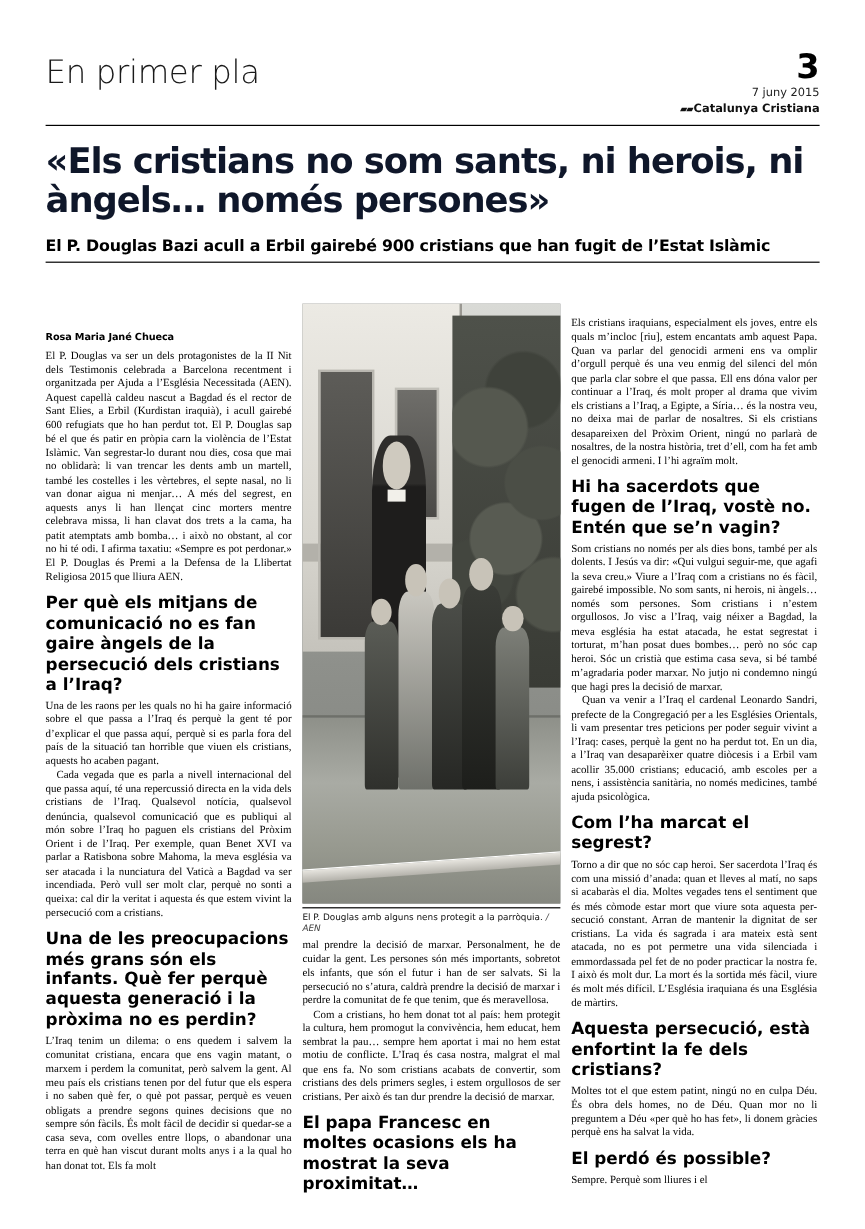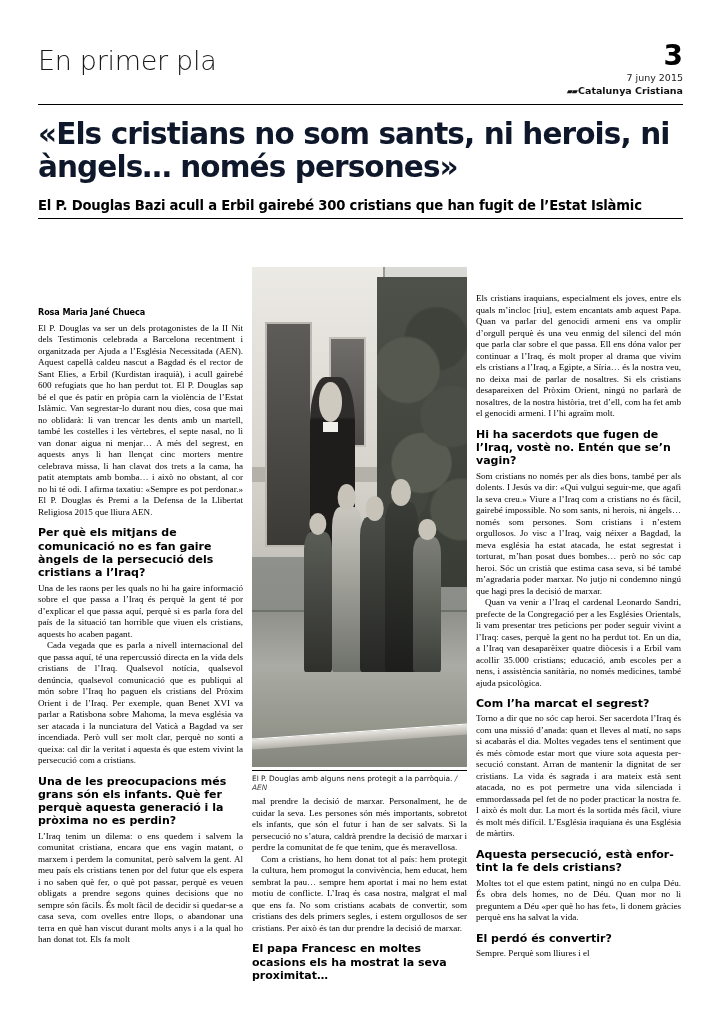--- a/index.html
+++ b/index.html
@@ -115,21 +115,21 @@
     line-height: 1.265;
     text-align: justify;
     margin: 0 0 0 0;
     text-indent: 9px;
     hyphens: auto;
   }
   p.body.noind { text-indent: 0; }
   .crosshead {
     font-family: "DejaVu Sans", sans-serif;
     font-weight: 700;
-    font-size: 11px;
+    font-size: 14px;
     line-height: 1.21;
     margin: 8px 0 3px 0;
     text-align: left;
   }
   
   .photo-wrap { margin-bottom: 4px; }
   .photo {
     width: 100%;
     height: 500px;
     position: relative;
@@ -250,21 +250,21 @@
     <div class="section-title">En primer pla</div>
     <div class="masthead-right">
       <div class="page-number">3</div>
       <div class="issue-date">7 juny 2015</div>
       <div class="brand"><span class="brand-mark">▰▰</span><span>Catalunya Cristiana</span></div>
     </div>
   </div>
   <div class="rule-top"></div>
 
   <h1 class="headline">«Els cristians no som sants, ni herois, ni àngels… només persones»</h1>
-  <div class="subhead">El P. Douglas Bazi acull a Erbil gairebé 300 cristians que han fugit de l’Estat Islàmic</div>
+  <div class="subhead">El P. Douglas Bazi acull a Erbil gairebé 900 cristians que han fugit de l’Estat Islàmic</div>
   <div class="rule-under-sub"></div>
 
   <div class="content">
 
     <div class="col left">
       <div class="byline">Rosa Maria Jané Chueca</div>
 
       <p class="body noind">El P. Douglas va ser un dels protagonistes de la II Nit dels Testimonis celebrada a Barcelona recentment i organitzada per Ajuda a l’Església Necessitada (AEN). Aquest capellà caldeu nascut a Bagdad és el rector de Sant Elies, a Erbil (Kurdistan iraquià), i acull gairebé 600 refugiats que ho han perdut tot. El P. Douglas sap bé el que és patir en pròpia carn la violència de l’Estat Islàmic. Van segrestar-lo durant nou dies, cosa que mai no oblidarà: li van trencar les dents amb un martell, també les costelles i les vèrtebres, el septe nasal, no li van donar aigua ni menjar… A més del segrest, en aquests anys li han llençat cinc morters mentre celebrava missa, li han clavat dos trets a la cama, ha patit atemptats amb bomba… i això no obstant, al cor no hi té odi. I afirma taxatiu: «Sempre es pot perdonar.» El P. Douglas és Premi a la Defensa de la Llibertat Religiosa 2015 que lliura AEN.</p>
       <div class="crosshead">Per què els mitjans de comunicació no es fan gaire àngels de la persecució dels cristians a l’Iraq?</div>
       <p class="body noind">Una de les raons per les quals no hi ha gaire informació sobre el que passa a l’Iraq és perquè la gent té por d’explicar el que passa aquí, perquè si es parla fora del país de la situació tan horrible que viuen els cristians, aquests ho acaben pagant.</p>
@@ -303,34 +303,34 @@
               <div class="head"></div>
             </div>
           <div class="pipe"></div>
         </div>
         <div class="photo-caption">
           <span>El P. Douglas amb alguns nens protegit a la parròquia.</span>
           <span class="credit">/ AEN</span>
         </div>
       </div>
 
-      <p class="body noind">mal prendre la decisió de marxar. Personalment, he de cuidar la seva. Les persones són més importants, sobretot els infants, que són el futur i han de ser salvats. Si la persecució no s’atura, caldrà prendre la decisió de marxar i perdre la comunitat de fe que tenim, que és meravellosa.</p>
+      <p class="body noind">mal prendre la decisió de marxar. Personalment, he de cuidar la gent. Les persones són més importants, sobretot els infants, que són el futur i han de ser salvats. Si la persecució no s’atura, caldrà prendre la decisió de marxar i perdre la comunitat de fe que tenim, que és meravellosa.</p>
       <p class="body">Com a cristians, ho hem donat tot al país: hem protegit la cultura, hem promogut la convivència, hem educat, hem sembrat la pau… sempre hem aportat i mai no hem estat motiu de conflicte. L’Iraq és casa nostra, mal­grat el mal que ens fa. No som cristians acabats de convertir, som cristians des dels primers segles, i estem orgullosos de ser cristians. Per això és tan dur prendre la decisió de marxar.</p>
         <div class="crosshead">El papa Francesc en moltes ocasions els ha mostrat la seva proximitat…</div>
     </div>
 
     <div class="col right">
       <p class="body noind">Els cristians iraquians, especialment els joves, entre els quals m’incloc [riu], estem encantats amb aquest Papa. Quan va parlar del genocidi armeni ens va omplir d’orgull perquè és una veu enmig del silenci del món que parla clar sobre el que passa. Ell ens dóna valor per continuar a l’Iraq, és molt proper al drama que vivim els cristians a l’Iraq, a Egipte, a Síria… és la nostra veu, no deixa mai de parlar de nosaltres. Si els cristians desaparei­xen del Pròxim Orient, ningú no par­larà de nosaltres, de la nostra història, tret d’ell, com ha fet amb el genocidi armeni. I l’hi agraïm molt.</p>
       <div class="crosshead">Hi ha sacerdots que fugen de l’Iraq, vostè no. Entén que se’n vagin?</div>
       <p class="body noind">Som cristians no només per als dies bons, també per als dolents. I Jesús va dir: «Qui vulgui seguir-me, que agafi la seva creu.» Viure a l’Iraq com a cris­tians no és fàcil, gairebé impossible. No som sants, ni herois, ni àngels… només som persones. Som cristians i n’estem orgullosos. Jo visc a l’Iraq, vaig néixer a Bagdad, la meva església ha estat atacada, he estat segrestat i torturat, m’han posat dues bombes… però no sóc cap heroi. Sóc un cristià que estima casa seva, si bé també m’agradaria poder marxar. No jutjo ni condemno ningú que hagi pres la decisió de marxar.</p>
       <p class="body">Quan va venir a l’Iraq el cardenal Leonardo Sandri, prefecte de la Con­gregació per a les Esglésies Orientals, li vam presentar tres peticions per po­der seguir vivint a l’Iraq: cases, perquè la gent no ha perdut tot. En un dia, a l’Iraq van desaparèixer quatre diòcesis i a Erbil vam acollir 35.000 cristians; educació, amb escoles per a nens, i assistència sanitària, no només medi­cines, també ajuda psicològica.</p>
       <div class="crosshead">Com l’ha marcat el segrest?</div>
       <p class="body noind">Torno a dir que no sóc cap heroi. Ser sacerdota l’Iraq és com una missió d’anada: quan et lleves al matí, no saps si acabaràs el dia. Moltes vegades tens el sentiment que és més còmode estar mort que viure sota aquesta per­secució constant. Arran de mantenir la dignitat de ser cristians. La vida és sagrada i ara mateix està sent atacada, no es pot permetre una vida silenciada i emmordassada pel fet de no poder practicar la nostra fe. I això és molt dur. La mort és la sortida més fàcil, viure és molt més difícil. L’Església iraquiana és una Església de màrtirs.</p>
       <div class="crosshead">Aquesta persecució, està enfor­tint la fe dels cristians?</div>
       <p class="body noind">Moltes tot el que estem patint, ningú no en culpa Déu. És obra dels homes, no de Déu. Quan mor no li preguntem a Déu «per què ho has fet», li donem gràcies perquè ens ha salvat la vida.</p>
-      <div class="crosshead">El perdó és convertir?</div>
+      <div class="crosshead">El perdó és possible?</div>
       <p class="body noind">Sempre. Perquè som lliures i el</p>
     </div>
   </div>
 
   <div style="position:absolute; left:471px; top:786px; width:0;"></div>
 
 </div>
 
 </body></html>

